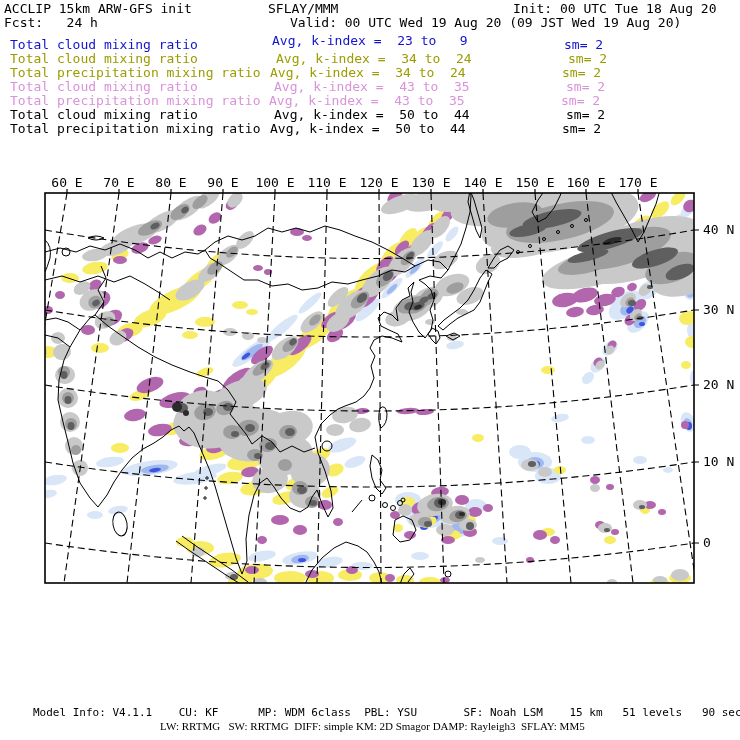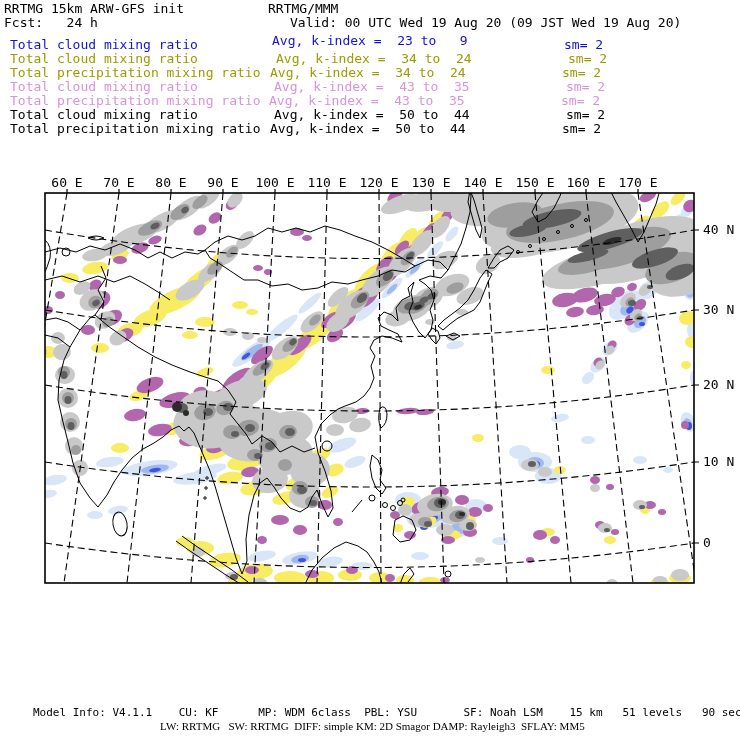--- a/index.html
+++ b/index.html
@@ -12,22 +12,23 @@
   .c-pink{color:#d993d9;}
   .c-black{color:#000000;}
   .foot{position:absolute;white-space:pre;font-size:11px;line-height:13px;color:#000;}
   svg text{font-family:"DejaVu Sans Mono","Liberation Mono",monospace;font-size:13px;fill:#000;}
 </style>
 </head>
 <body>
 
 <div id="page">
 
-  <div class="abs" style="left:4px;top:2px;">RRTMG 15km ARW-GFS init</div>
-  <div class="abs" style="left:268px;top:2px;">RRTMG/MMM</div>
+  <div class="abs" style="left:4px;top:2px;">ACCLIP 15km ARW-GFS init</div>
+  <div class="abs" style="left:268px;top:2px;">SFLAY/MMM</div>
+  <div class="abs" style="left:513px;top:2px;">Init: 00 UTC Tue 18 Aug 20</div>
   <div class="abs" style="left:4px;top:16px;">Fcst:   24 h</div>
   <div class="abs" style="left:290px;top:16px;">Valid: 00 UTC Wed 19 Aug 20 (09 JST Wed 19 Aug 20)</div>
 
   <div class="hrow c-blue">
     <span style="left:4px;top:38px;">Total cloud mixing ratio</span>
     <span style="left:266px;top:34px;">Avg, k-index =  23 to   9</span>
     <span style="left:558px;top:38px;">sm= 2</span>
   </div>
   <div class="hrow c-olive">
     <span style="left:4px;top:52px;">Total cloud mixing ratio</span>

